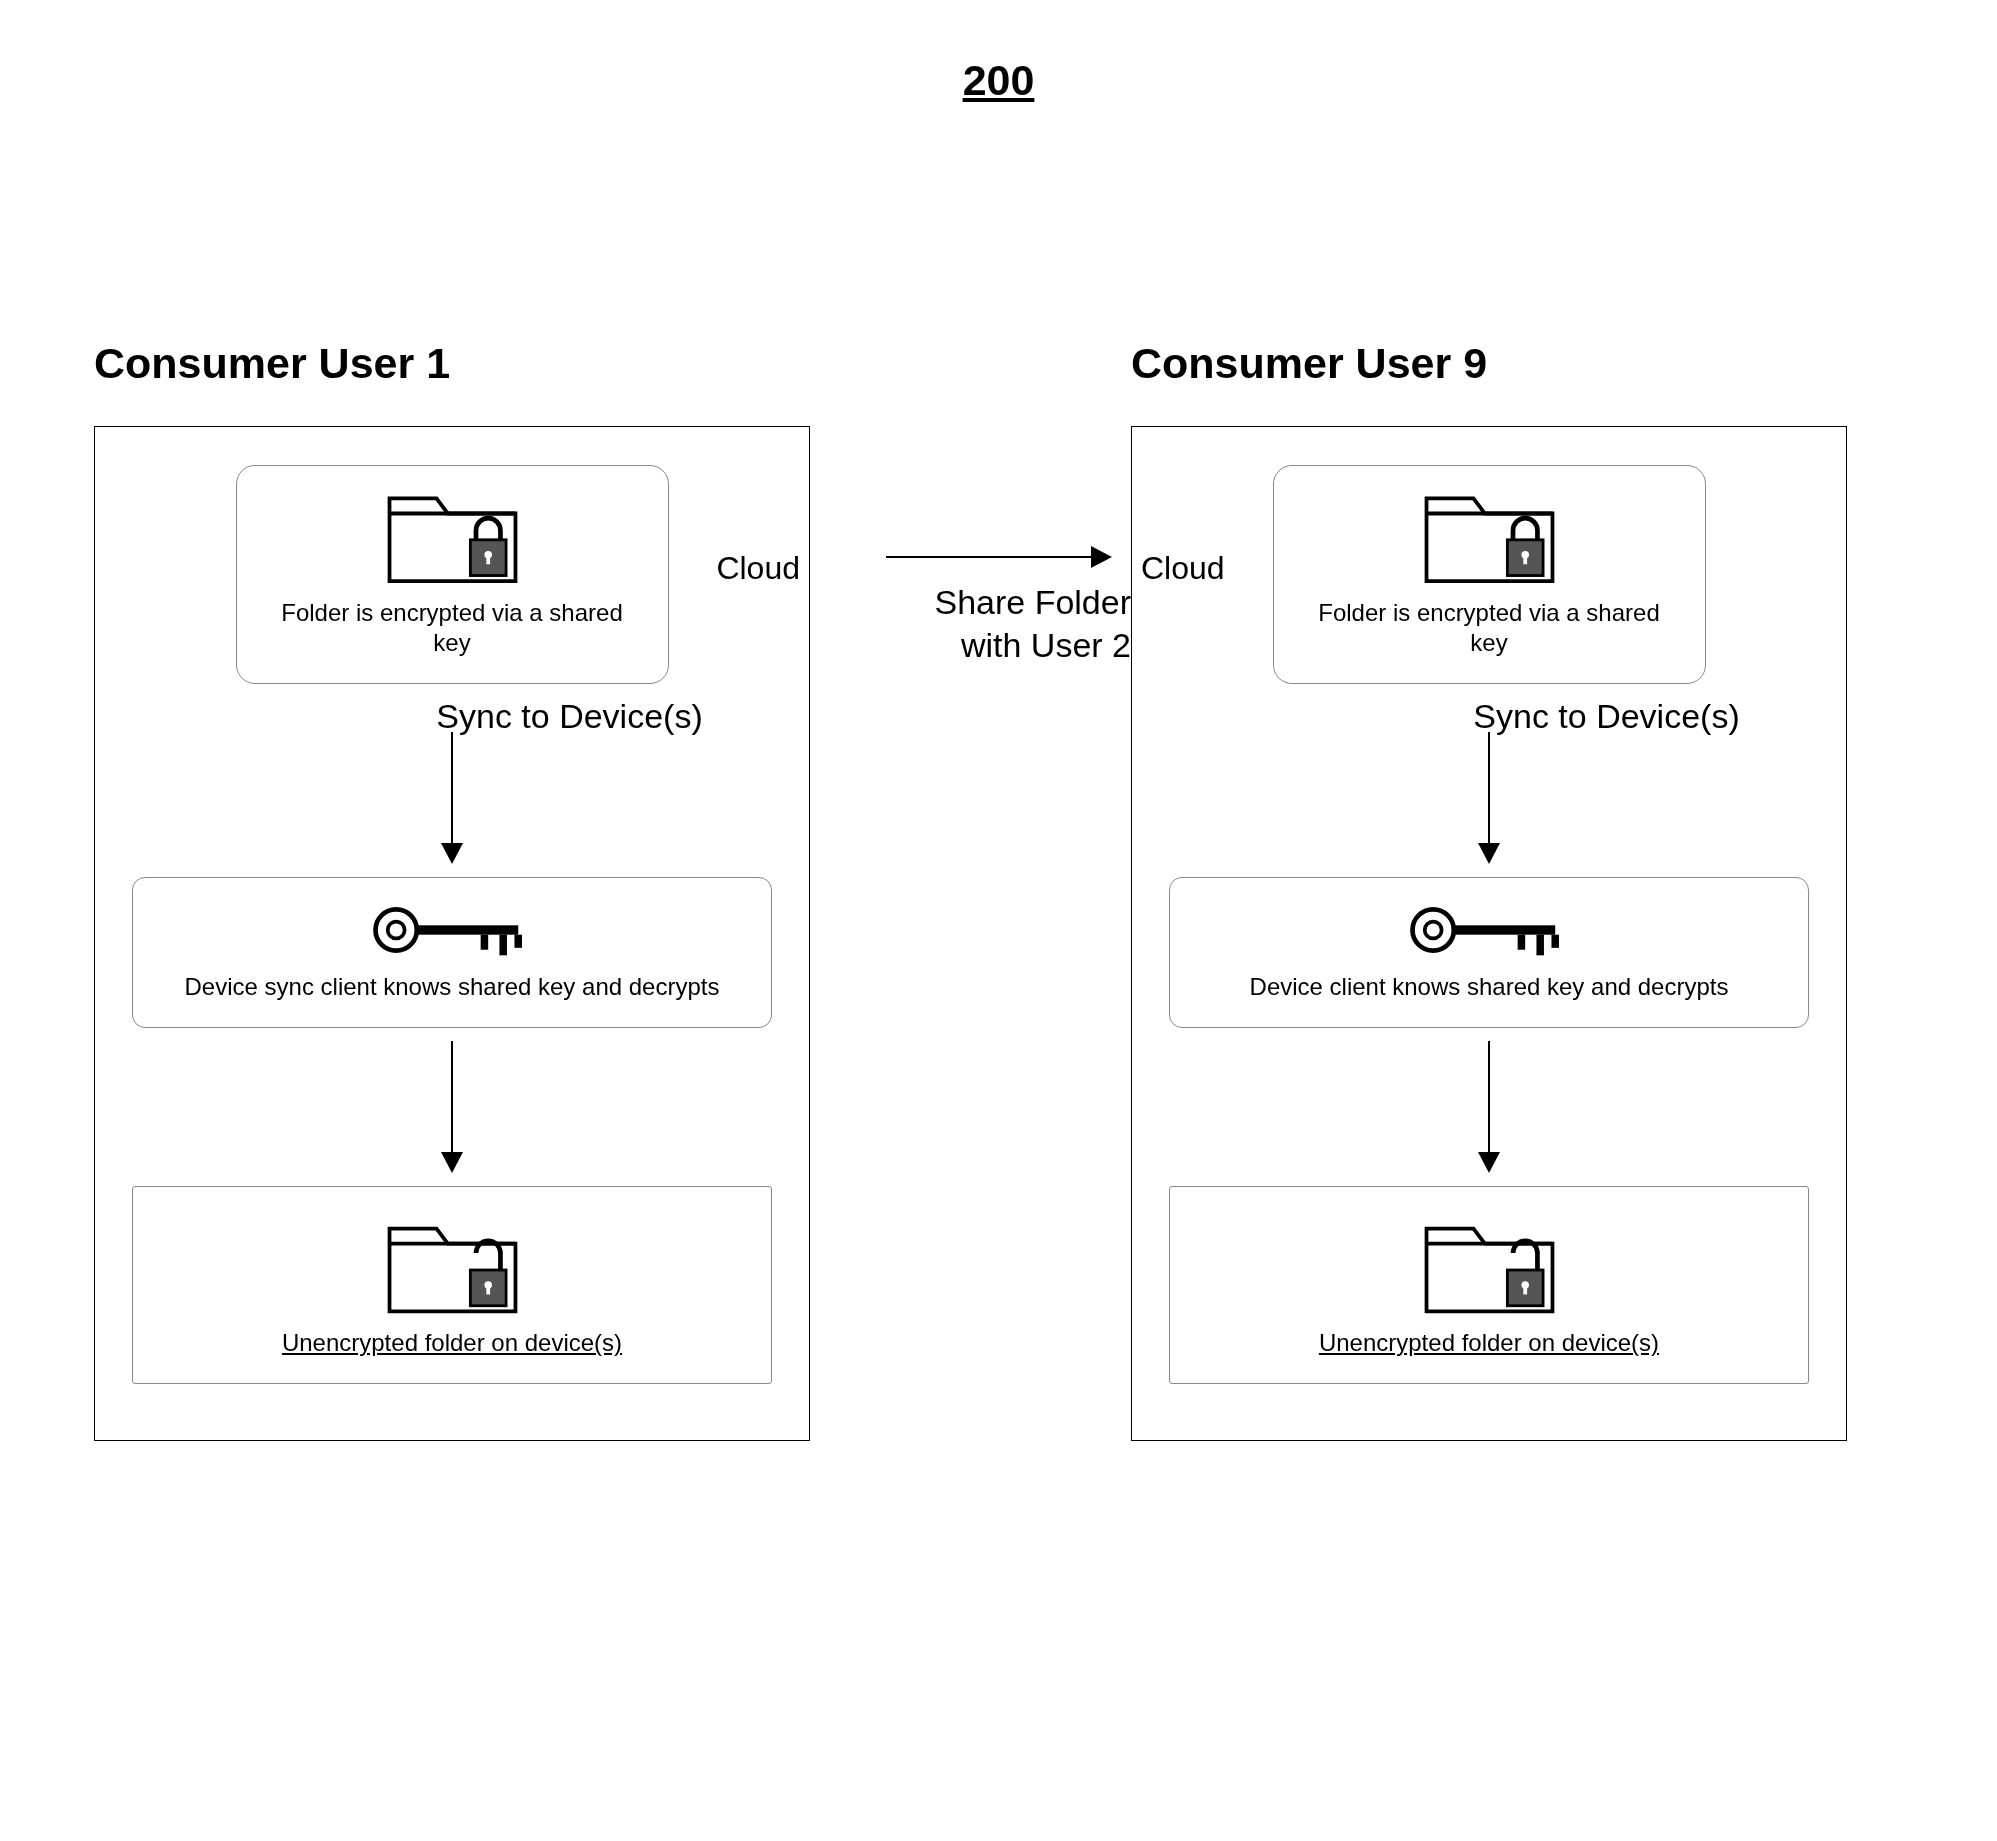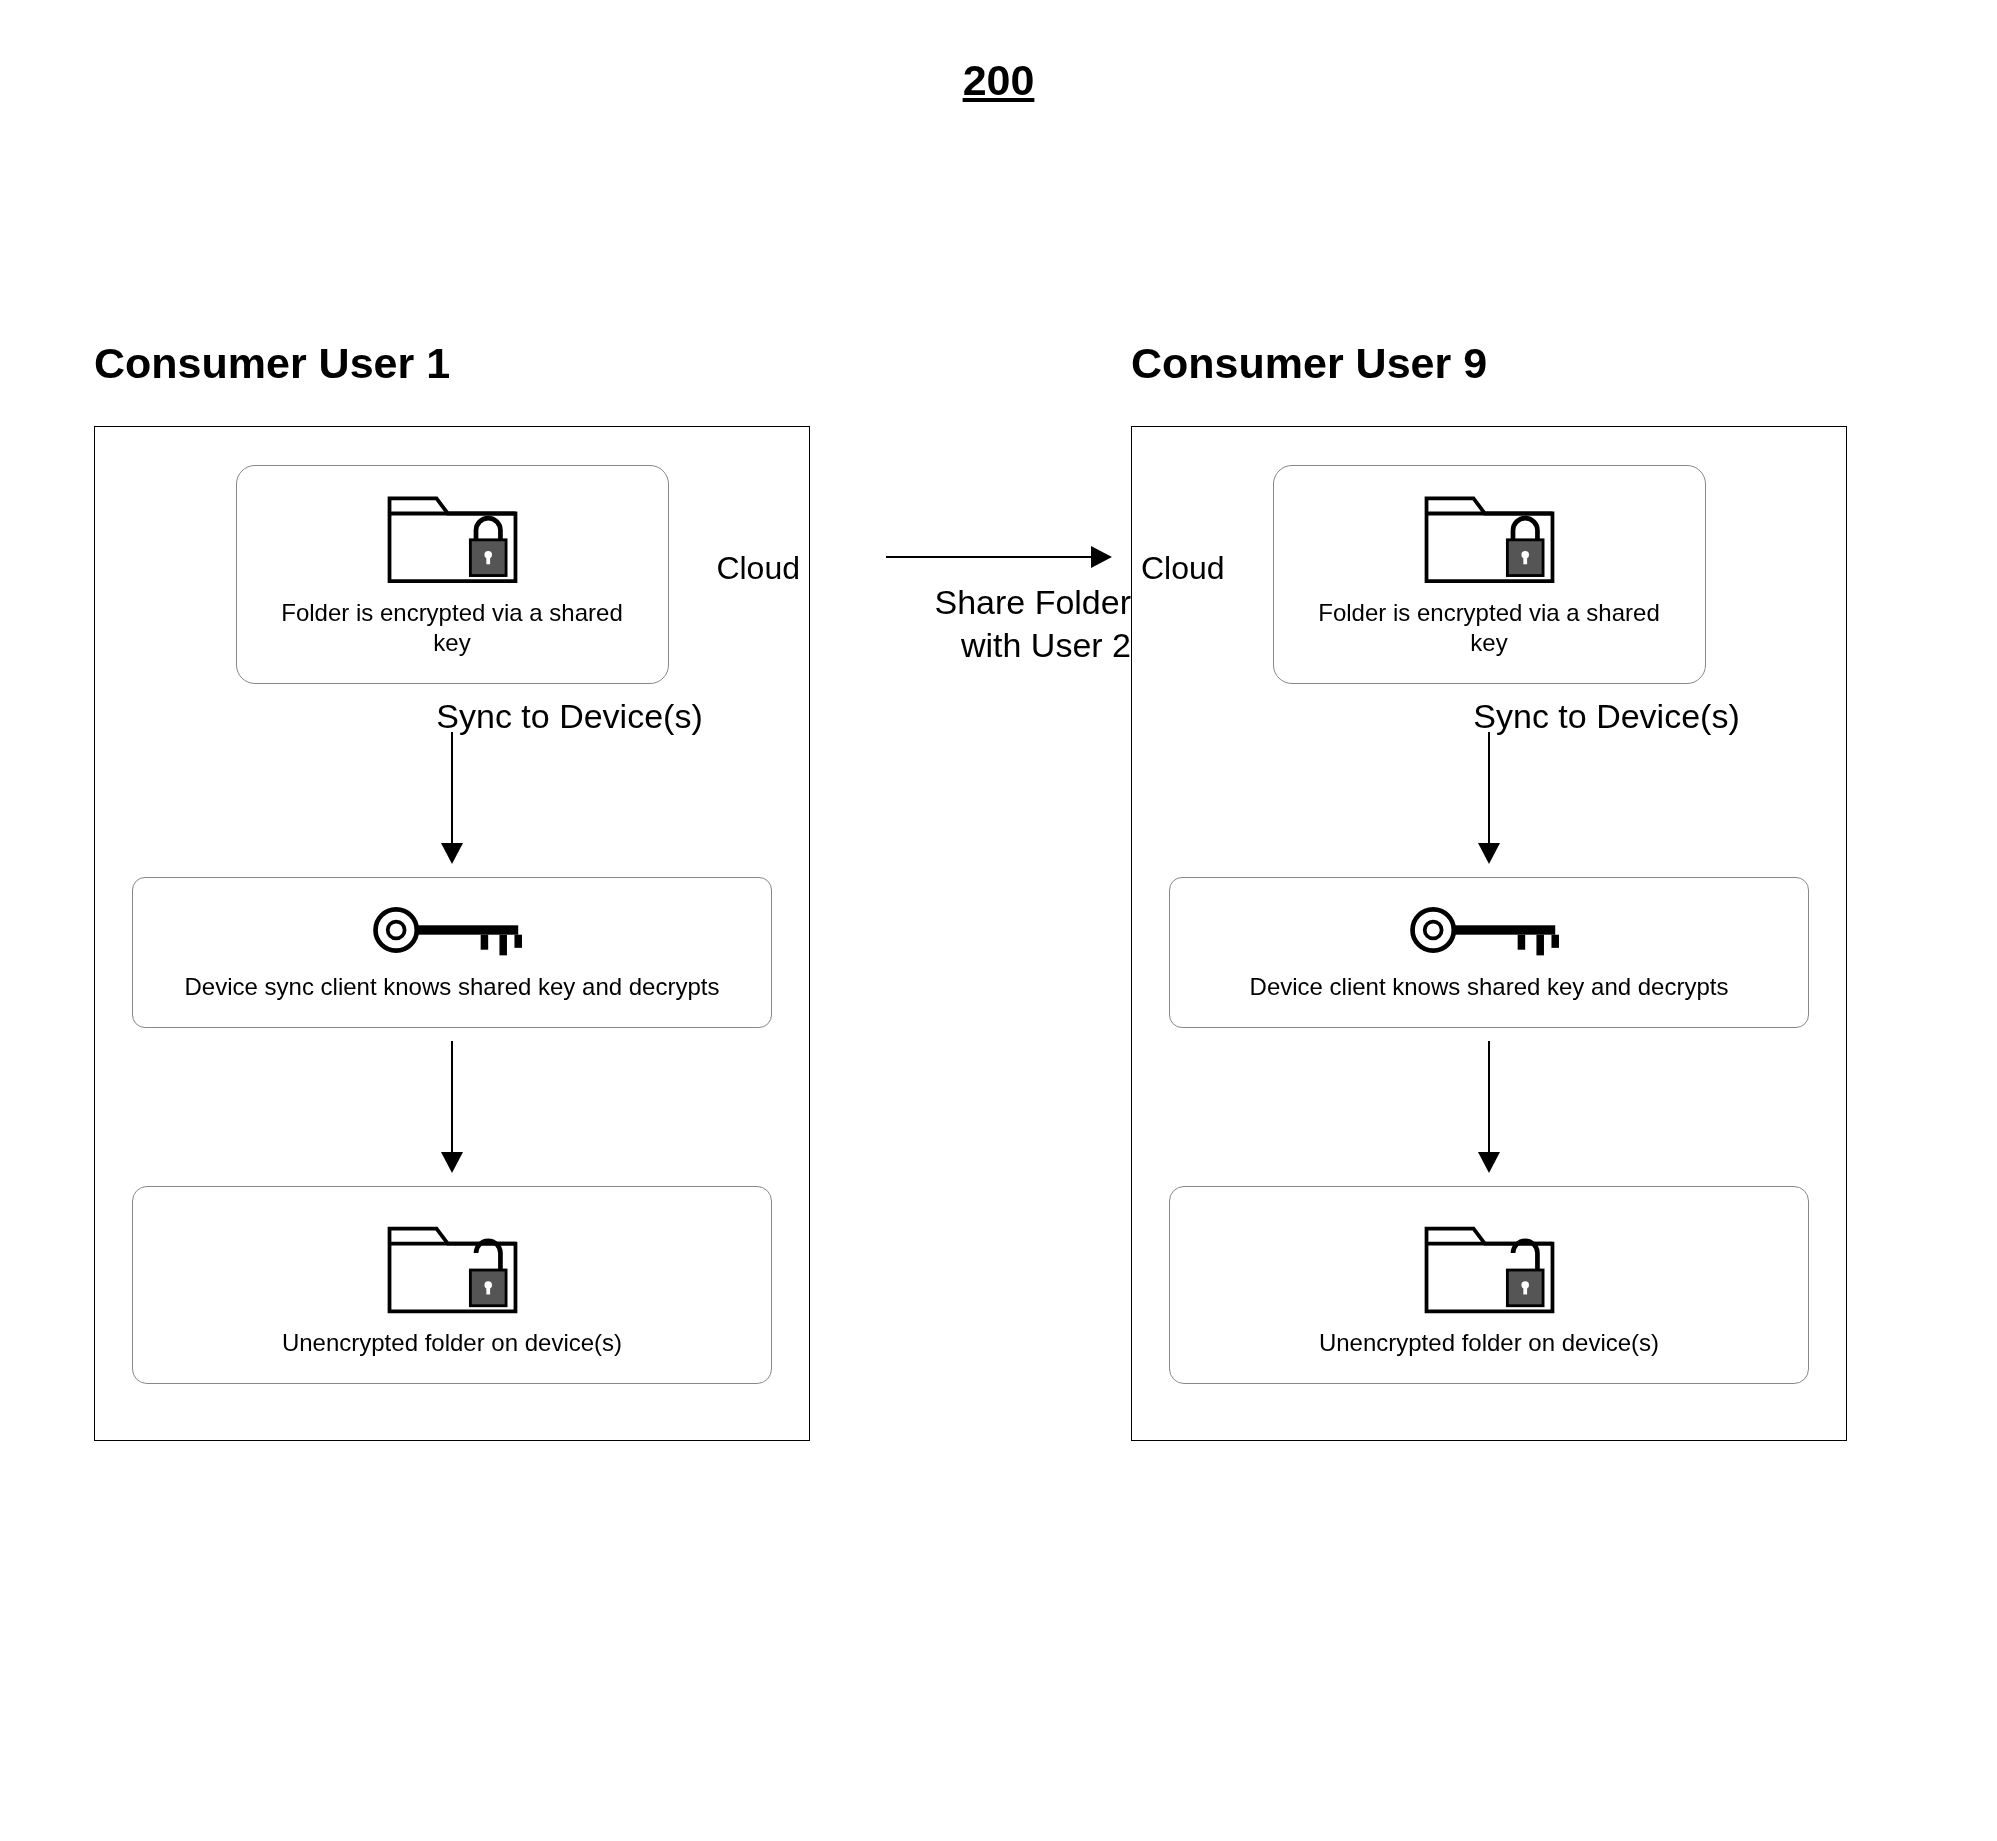--- a/index.html
+++ b/index.html
@@ -57,21 +57,21 @@
     padding: 19px 28px 24.5px 28px;
     text-align: center;
     font-size: 24px;
     display: flex;
     flex-direction: column;
     align-items: center;
     box-sizing: border-box;
   }
   .card.cloud { width: 433px; }
   .card.device { width: 640px; border-radius: 13px; }
-  .card.result { width: 640px; border-radius: 15px; }
+  .card.result { width: 640px; border-radius: 3px; text-decoration: underline; }
   .card .icon-row { margin-bottom: 9.4px; }
   .card .label { line-height: 1.25; }
 
   .cloud-row {
     width: 100%;
     display: flex;
     align-items: flex-start;
     justify-content: center;
     gap: 15px;
     position: relative;

